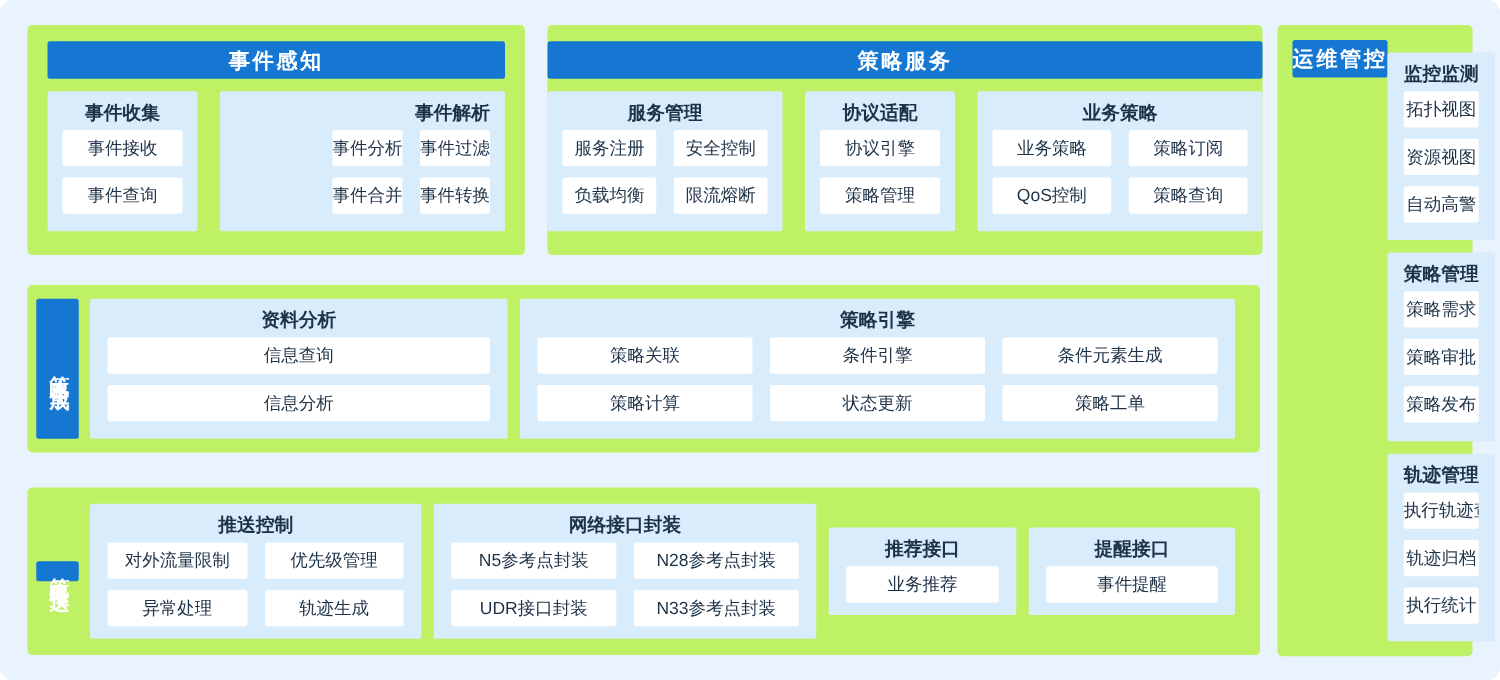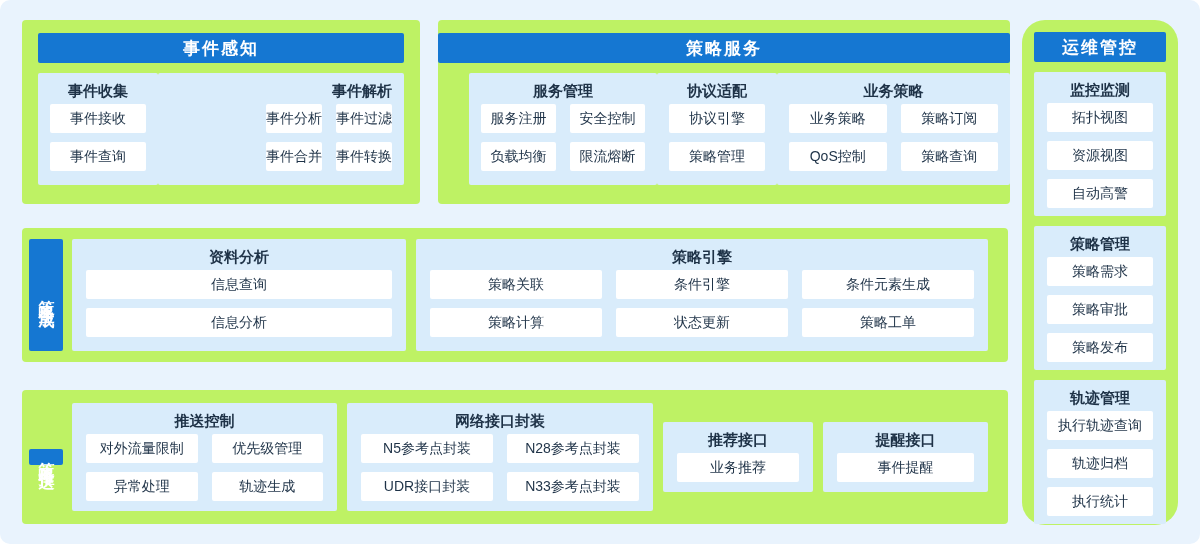--- a/index.html
+++ b/index.html
@@ -12,42 +12,42 @@
   .panel{
     position:absolute;background:#bef264;border-radius:4px;
     box-sizing:border-box;
   }
   .hdr{
     height:30px;background:#1577d2;border-radius:2px;color:#ffffff;
     font-size:17px;font-weight:700;letter-spacing:2px;
     display:flex;align-items:center;justify-content:center;
     flex:0 0 auto;
   }
-  .groups{display:flex;margin-top:10px;height:112px;align-items:stretch;}
+  .groups{display:flex;gap:18px;margin-top:10px;height:112px;align-items:stretch;}
   .grp{
     background:#d9ecfb;border-radius:2px;box-sizing:border-box;
     padding:5px 12px 10px;display:flex;flex-direction:column;
   }
   .grp-title{
     font-size:15px;font-weight:700;line-height:26px;text-align:center;
     white-space:nowrap;flex:0 0 auto;
   }
   .grid{display:grid;gap:9px 14px;align-content:start;}
   .c1{grid-template-columns:1fr;}
   .c2{grid-template-columns:1fr 1fr;}
   .c3{grid-template-columns:1fr 1fr 1fr;}
   .itm{
     background:#ffffff;height:29px;line-height:29px;border-radius:2px;
     font-size:14px;text-align:center;white-space:nowrap;overflow:hidden;
   }
   
   #p-event{left:22px;top:20px;width:398px;height:184px;padding:13px 16px;}
   #p-service{left:438px;top:20px;width:572px;height:184px;padding:13px 0;}
   
-  #p-ops{left:1022px;top:20px;width:156px;height:505px;padding:12px 12px;display:flex;flex-direction:column;border-radius:23px;}
+  #p-ops{left:1022px;top:20px;width:156px;height:505px;padding:12px 12px;display:flex;flex-direction:row;}
   #p-ops .col{display:flex;flex-direction:column;gap:10px;margin-top:10px;flex:1;}
   #p-ops .grp{flex:1;padding:5px 13px 8px;}
   
   .band{display:flex;align-items:stretch;gap:10px;padding:11px 20px 11px 7px;}
   #p-gen{left:22px;top:228px;width:986px;height:134px;}
   #p-push{left:22px;top:390px;width:986px;height:134px;align-items:center;}
   .side-label{
     flex:0 0 34px;background:#1577d2;border-radius:2px;color:#ffffff;
     display:flex;align-items:center;justify-content:center;
     writing-mode:vertical-lr;text-orientation:upright;
@@ -55,21 +55,21 @@
   }
   .band .grp{padding:5px 14px 10px;}
   .w-info{flex:0 0 334px;margin-left:-1px;}
   .w-engine{flex:1;}
   .w-pushctl{flex:0 0 265px;margin-left:-1px;}
   .w-netif{flex:0 0 306px;}
   .w-recif{flex:0 0 150px;}
   .w-remif{flex:1;}
   .g-collect{flex:0 0 120px;}
   .g-parse{flex:1;align-items:flex-end;}
-  .g-svcmgmt{flex:0 0 188px;margin-left:31px;}
+  .g-svcmgmt{flex:0 0 188px;}
   .g-proto{flex:0 0 120px;}
   .g-bizpol{flex:1;}
 </style>
 </head>
 <body>
 
 <div class="canvas">
 
   <section class="panel" id="p-event">
     <div class="hdr">事件感知</div>

